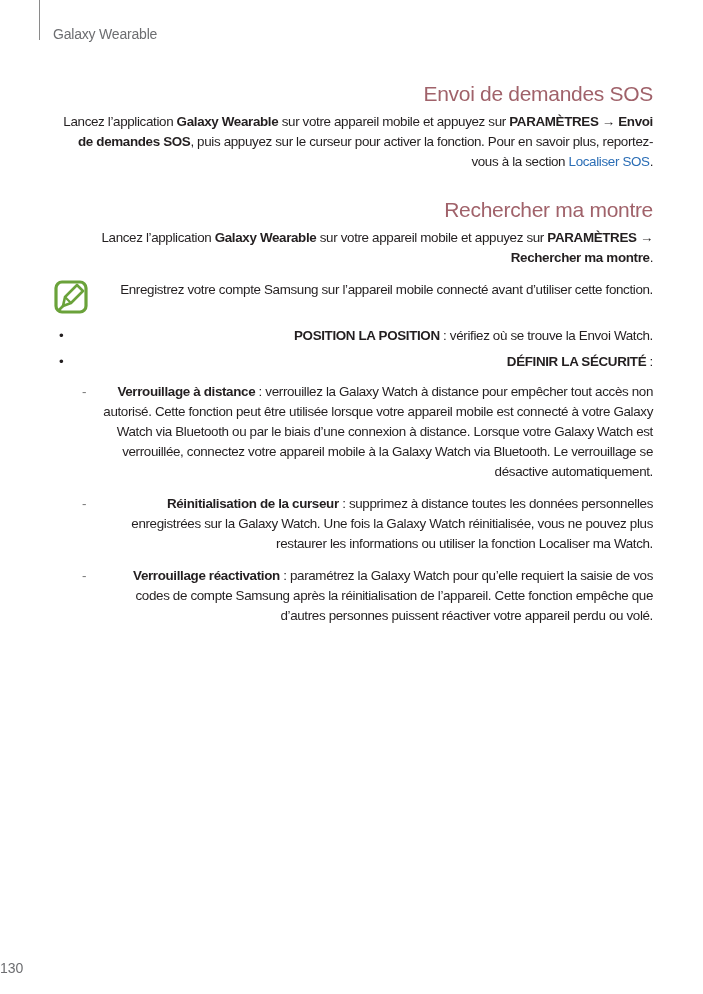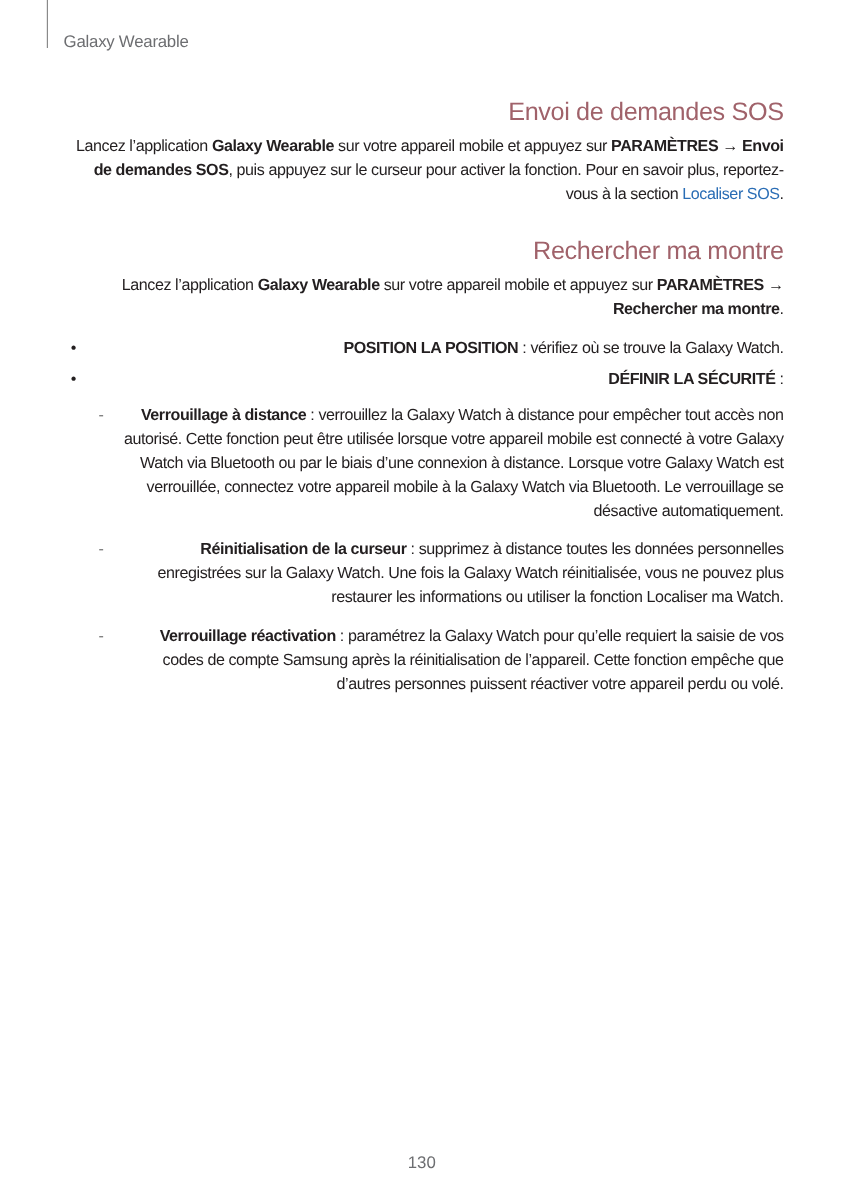--- a/index.html
+++ b/index.html
@@ -21,38 +21,49 @@
   .h2sec { margin-top: 26px; margin-bottom: 6px; }
   .note { display: flex; margin-top: 12px; }
   .note-icon { width: 34px; height: 34px; margin-left: 1px; margin-right: 16px; flex: none; margin-top: 0px; }
   .note p { flex: 1; }
   ul.bullets { list-style: none; margin: 12px 0 0 0; padding: 0; }
   ul.bullets > li { position: relative; padding-left: 27px; margin-bottom: 6px; font-size: 13.4px; line-height: 20px; letter-spacing: -0.35px; }
   ul.bullets > li .dot { position: absolute; left: 6px; top: 0; }
   ul.dashes { list-style: none; margin: 10px 0 0 0; padding: 0; }
   ul.dashes > li { position: relative; padding-left: 20px; margin-bottom: 12px; }
   ul.dashes > li .dash { position: absolute; left: 2px; top: 0; color: #777; }
-  .footer-page { position: absolute; left: 0; width: 703px; top: 960px; text-align: center; font-size: 14px; color: #6d6e71; }
+  .footer-page { position: absolute; left: 0; width: 703px; top: 960px; font-size: 14px; color: #6d6e71; }
 </style>
 </head>
 <body>
 
 <div class="header-rule"></div>
 <div class="header-title">Galaxy Wearable</div>
 
 <div class="content">
   <h2 class="h1">Envoi de demandes SOS</h2>
   <p class="gap6"><span>Lancez l’application </span><b>Galaxy Wearable</b><span> sur votre appareil mobile et appuyez sur </span><b>PARAMÈTRES</b><span> → </span><b>Envoi de demandes SOS</b><span>, puis appuyez sur le curseur pour activer la fonction. Pour en savoir plus, reportez-vous à la section </span><span class="link">Localiser SOS</span><span>.</span></p>
 
   <h2 class="h2sec">Rechercher ma montre</h2>
   <p class="gap6"><span>Lancez l’application </span><b>Galaxy Wearable</b><span> sur votre appareil mobile et appuyez sur </span><b>PARAMÈTRES</b><span> → </span><b>Rechercher ma montre</b><span>.</span></p>
 
+  <div class="note">
+    <span class="note-icon">
+      <svg width="34" height="34" viewBox="0 0 34 34">
+        <rect x="2" y="2" width="30" height="30" rx="6" ry="6" fill="none" stroke="#6aa23a" stroke-width="3.2"></rect>
+        <path d="M9 26 L11 17 L23 5 L29 11 L17 23 Z" fill="none" stroke="#6aa23a" stroke-width="2.6" stroke-linejoin="round"></path>
+        <path d="M11 17 L17 23" stroke="#6aa23a" stroke-width="2.2"></path>
+        <path d="M9 26 L4 31" stroke="#6aa23a" stroke-width="2.6"></path>
+      </svg>
+    </span>
+    <p>Enregistrez votre compte Samsung sur l’appareil mobile connecté avant d’utiliser cette fonction.</p>
+  </div>
 
   <ul class="bullets">
-    <li><span class="dot">•</span><b>POSITION LA POSITION</b><span> : vérifiez où se trouve la Galaxy Watch.</span></li>
+    <li><span class="dot">•</span><b>POSITION LA POSITION</b><span> : vérifiez où se trouve la Envoi Watch.</span></li>
     <li><span class="dot">•</span><b>DÉFINIR LA SÉCURITÉ</b><span> :</span>
       <ul class="dashes">
         <li><span class="dash">-</span><b>Verrouillage à distance</b><span> : verrouillez la Galaxy Watch à distance pour empêcher tout accès non autorisé. Cette fonction peut être utilisée lorsque votre appareil mobile est connecté à votre Galaxy Watch via Bluetooth ou par le biais d’une connexion à distance. Lorsque votre Galaxy Watch est verrouillée, connectez votre appareil mobile à la Galaxy Watch via Bluetooth. Le verrouillage se désactive automatiquement.</span></li>
         <li><span class="dash">-</span><b>Réinitialisation de la curseur</b><span> : supprimez à distance toutes les données personnelles enregistrées sur la Galaxy Watch. Une fois la Galaxy Watch réinitialisée, vous ne pouvez plus restaurer les informations ou utiliser la fonction Localiser ma Watch.</span></li>
         <li><span class="dash">-</span><b>Verrouillage réactivation</b><span> : paramétrez la Galaxy Watch pour qu’elle requiert la saisie de vos codes de compte Samsung après la réinitialisation de l’appareil. Cette fonction empêche que d’autres personnes puissent réactiver votre appareil perdu ou volé.</span></li>
       </ul>
     </li>
   </ul>
 </div>
 

